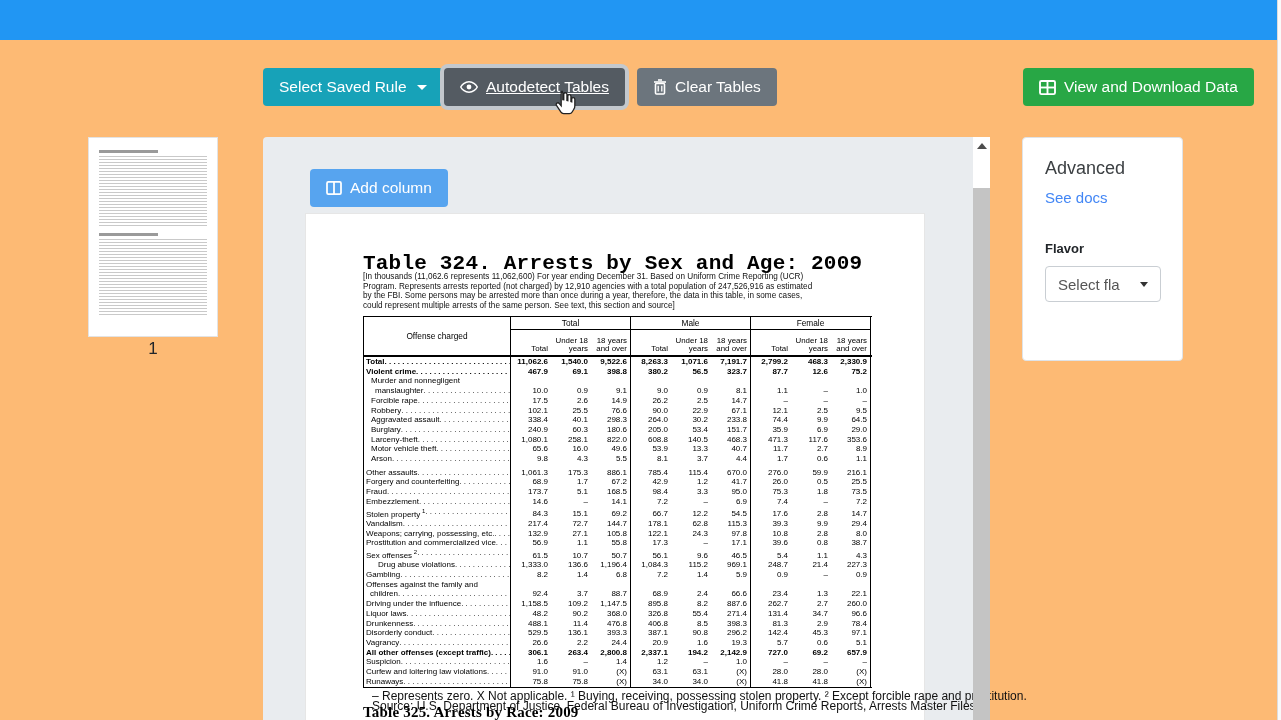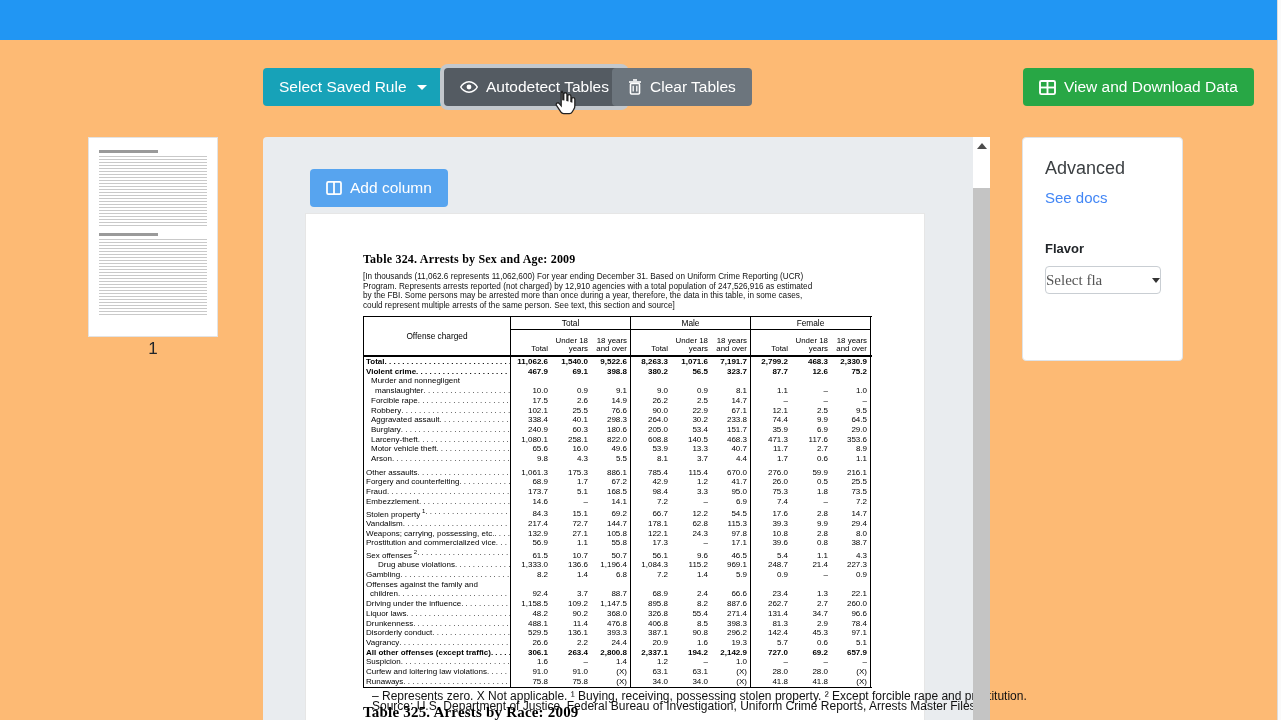--- a/index.html
+++ b/index.html
@@ -11,22 +11,22 @@
   
   .topbar { left:0; top:0; width:1277px; height:40px; background:#2196f3; }
   .win-scroll-strip { right:0; top:0; width:4px; height:720px; background:#fafafa; border-left:1px solid #dcdcdc; }
 
   
   .btn { position:absolute; top:68px; height:38px; border:none; border-radius:4px;
          color:#fff; font-size:15.5px; font-family:"Liberation Sans",sans-serif;
          display:flex; align-items:center; gap:8px; padding:0 16px; cursor:pointer; }
   .btn svg { flex:0 0 auto; }
   .btn-teal  { left:263px; background:#17a2b8; }
-  .btn-dark  { left:444px; background:#545b62; box-shadow:0 0 0 4px #c3c8cd; }
-  .btn-gray  { left:612px; background:#6c757d; }
+  .btn-dark  { left:444px; background:#545b62; box-shadow:0 0 0 4px #c3c8cd;text-decoration:underline; }
+  .btn-gray  { left:637px; background:#6c757d; }
   .btn-green { left:1023px; background:#28a745; }
   .caret { width:0; height:0; border-left:5px solid transparent; border-right:5px solid transparent;
            border-top:5px solid #fff; margin-left:2px; }
 
   
   .thumb { left:88px; top:137px; width:130px; height:200px; background:#fff;
            border:1px solid #e3e3e3; padding:12px 10px; }
   .mini-title { height:3px; width:55%; background:#9a9a9a; margin-bottom:3px; }
   .mini-block { background:repeating-linear-gradient(#c9c9c9 0 1px, transparent 1px 3px); }
   .page-num { left:88px; top:339px; width:130px; text-align:center; font-size:17px; color:#212529; }
@@ -36,21 +36,21 @@
   .btn-blue { left:310px; top:169px; background:#57a4ef; }
   .vscroll { left:973px; top:137px; width:17px; height:583px; background:#fff; }
   .scroll-up { position:absolute; top:6px; left:4px; width:0; height:0;
                border-left:5px solid transparent; border-right:5px solid transparent;
                border-bottom:6px solid #4d4d4d; }
   .scroll-thumb { position:absolute; top:51px; left:0; width:17px; height:532px; background:#c4c4c4; }
 
   
   .page { left:305px; top:213px; width:620px; height:650px; background:#fff; border:1px solid #e6e6e6; }
   .t-serif { font-family:"Liberation Serif", serif; font-weight:700; color:#000; }
-  .t324-title { position:absolute; left:57px; top:38px; font-size:12px; letter-spacing:.2px; }
+  .t324-title { position:absolute; left:57px; top:38px; font-size:21px; letter-spacing:.2px;font-family:Liberation Mono, monospace; }
   .t324-note  { position:absolute; left:57px; top:58px; font-size:8.2px; line-height:9.7px; color:#111; }
   .t324-note div { white-space:nowrap; }
   .t325-title { position:absolute; left:57px; top:490px; font-size:15px; letter-spacing:.2px; }
   .fn { position:absolute; left:66px; font-size:12px; color:#111; white-space:nowrap; }
   .fn1 { top:475px; } .fn2 { top:484.5px; }
 
   
   .t324 { position:absolute; left:57px; top:102px; width:509px; color:#000; }
   .t-head { display:grid; grid-template-columns:148px repeat(9,40px); grid-template-rows:13px 25px;
             border-top:1px solid #000; border-bottom:2px solid #000; }
@@ -76,22 +76,22 @@
   .lbl .dots { flex:1; min-width:0; white-space:nowrap; overflow:hidden; }
   .lbl .dots::after { content:" . . . . . . . . . . . . . . . . . . . . . . . . . . . . . . . . . . . . . ."; }
   sup { font-size:6px; }
 
   
   .advanced { left:1022px; top:137px; width:161px; height:224px; background:#fff;
               border:1px solid #dfe3e7; border-radius:4px; padding:20px 22px; }
   .adv-title { font-size:18px; color:#3c4043; margin-bottom:10px; }
   .docs { font-size:15px; color:#4286f5; text-decoration:none; display:inline-block; }
   .flavor-label { font-size:13px; font-weight:700; color:#212529; margin-top:34px; margin-bottom:10px; }
-  .selectbox { width:116px; height:28px; border:1px solid #c9ced3; border-radius:4px;
-               display:flex; align-items:center; justify-content:space-between; padding:0 0;font-family:Liberation Serif, serif; }
+  .selectbox { width:116px; height:36px; border:1px solid #c9ced3; border-radius:4px;
+               display:flex; align-items:center; justify-content:space-between; padding:0 12px; }
   .selectbox .sel-text { font-size:15px; color:#555; white-space:nowrap; overflow:hidden; }
   .caret2 { width:0; height:0; border-left:4px solid transparent; border-right:4px solid transparent;
             border-top:5px solid #333; }
 
   .cursor { left:552px; top:88px; pointer-events:none; }
 </style>
 </head>
 <body>
 
 <div class="screen">

